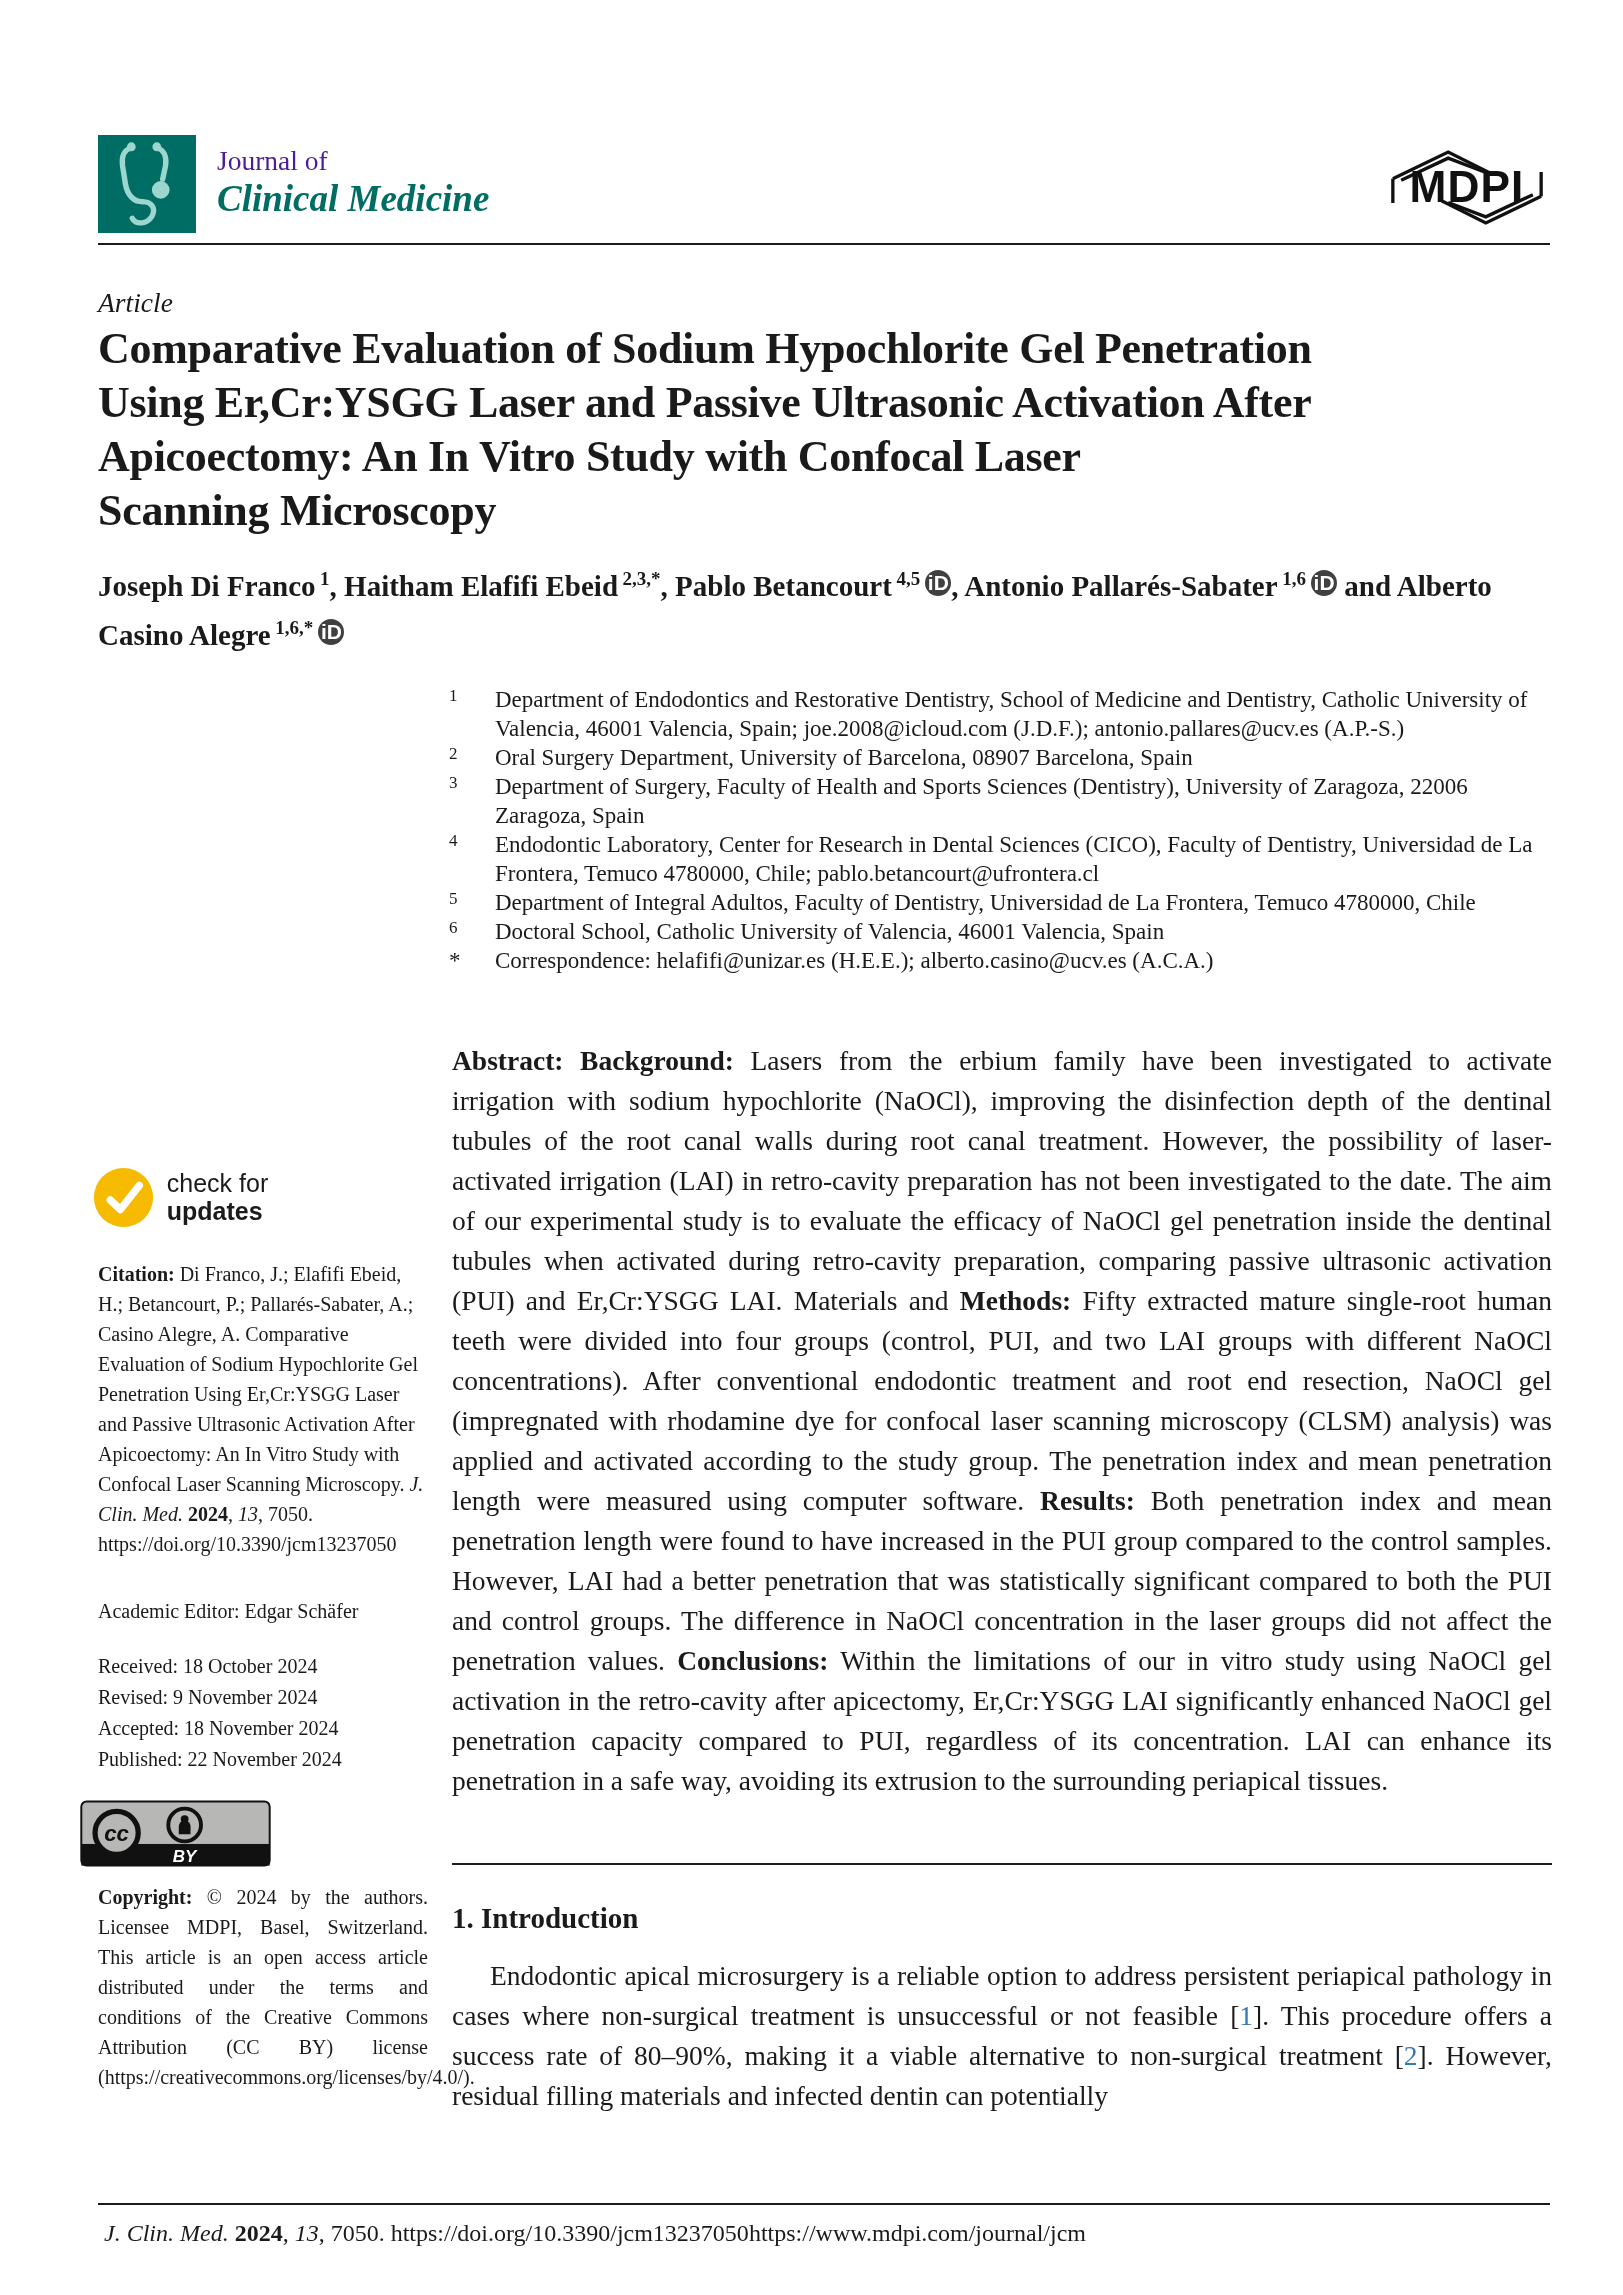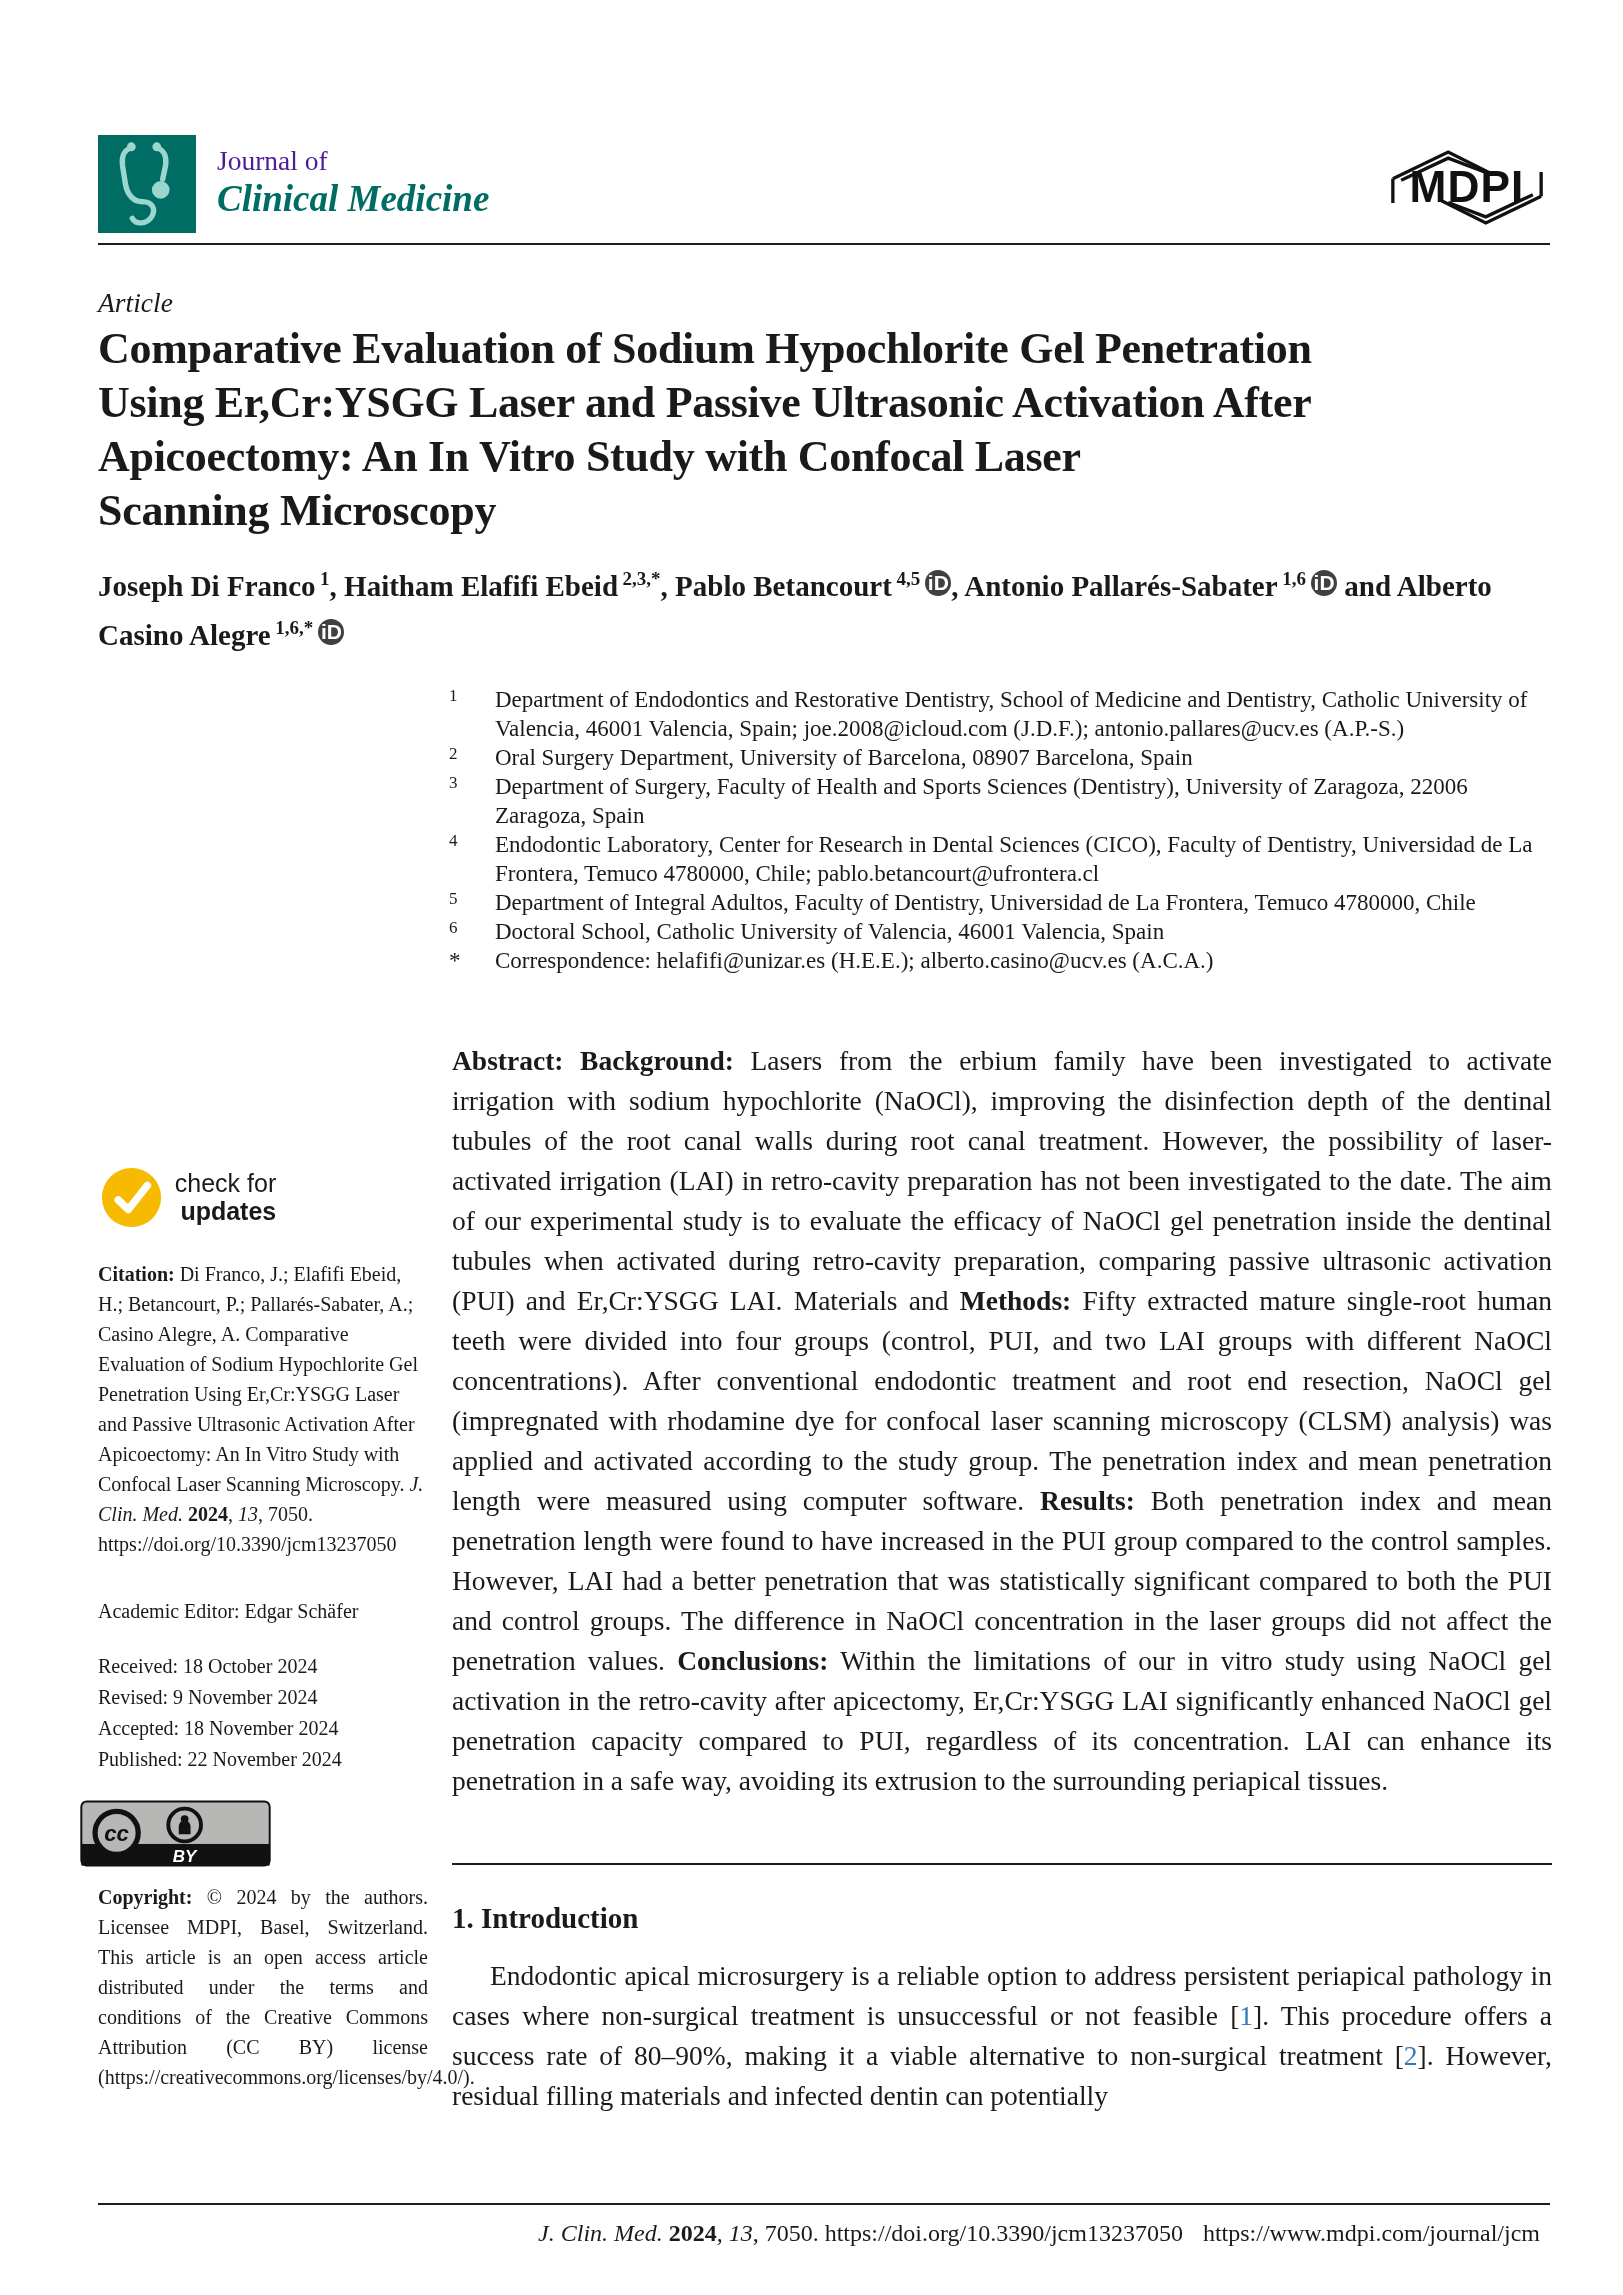--- a/index.html
+++ b/index.html
@@ -34,38 +34,38 @@
   .corr-star{font-size:23px;top:0;}
 
   
   .abstract{left:452px;top:1041px;width:1100px;font-size:27.5px;line-height:40px;text-align:justify;}
   .keywords{left:452px;top:1728px;width:1100px;font-size:27.5px;line-height:40px;text-align:justify;}
   .kw-rule{left:452px;top:1863px;width:1100px;}
   .b{font-weight:700;}
   .it{font-style:italic;}
 
   
-  .check-badge{left:100px;top:1166px;display:flex;align-items:center;cursor:pointer;text-align:right;}
+  .check-badge{left:92px;top:1166px;display:flex;align-items:center;cursor:pointer;}
   .check-circle{width:63px;height:63px;}
   .check-text{margin-left:11.8px;font-family:"Liberation Sans",sans-serif;font-size:25px;line-height:27.5px;color:#1a1a1a;}
   .check-text .l2{font-weight:700;}
   .citation{left:98px;top:1259px;width:330px;font-size:20px;line-height:30px;}
   .editor{left:98px;top:1596px;width:330px;font-size:20px;line-height:30px;}
   .dates{left:98px;top:1651px;width:330px;font-size:20px;line-height:31px;}
   .cc-badge{left:80px;top:1800px;width:178px;height:67px;font-style:italic;}
   .copyright{left:98px;top:1882px;width:330px;font-size:20px;line-height:30px;text-align:justify;}
 
   
   .intro-heading{left:452px;top:1902px;font-size:29px;font-weight:700;}
   .intro-para{left:452px;top:1956px;width:1100px;font-size:27.5px;line-height:40px;text-align:justify;text-indent:38px;}
   .ref-link{color:#3179B8;cursor:pointer;}
 
   
   .footer-rule{left:98px;top:2203px;width:1452px;}
-  .footer{left:88px;top:2220px;width:1452px;display:flex;justify-content:flex-end;font-size:24px;gap:20px;}
+  .footer{left:104px;top:2220px;width:1452px;display:flex;justify-content:flex-start;font-size:24px;}
 </style>
 </head>
 <body>
 
 <div class="page">
 
   <div class="abs journal-logo">
     <span>
       <svg viewBox="0 0 100 100" width="98" height="98">
         <g stroke="#9BD7CE" stroke-width="5.5" fill="none" stroke-linecap="round">

